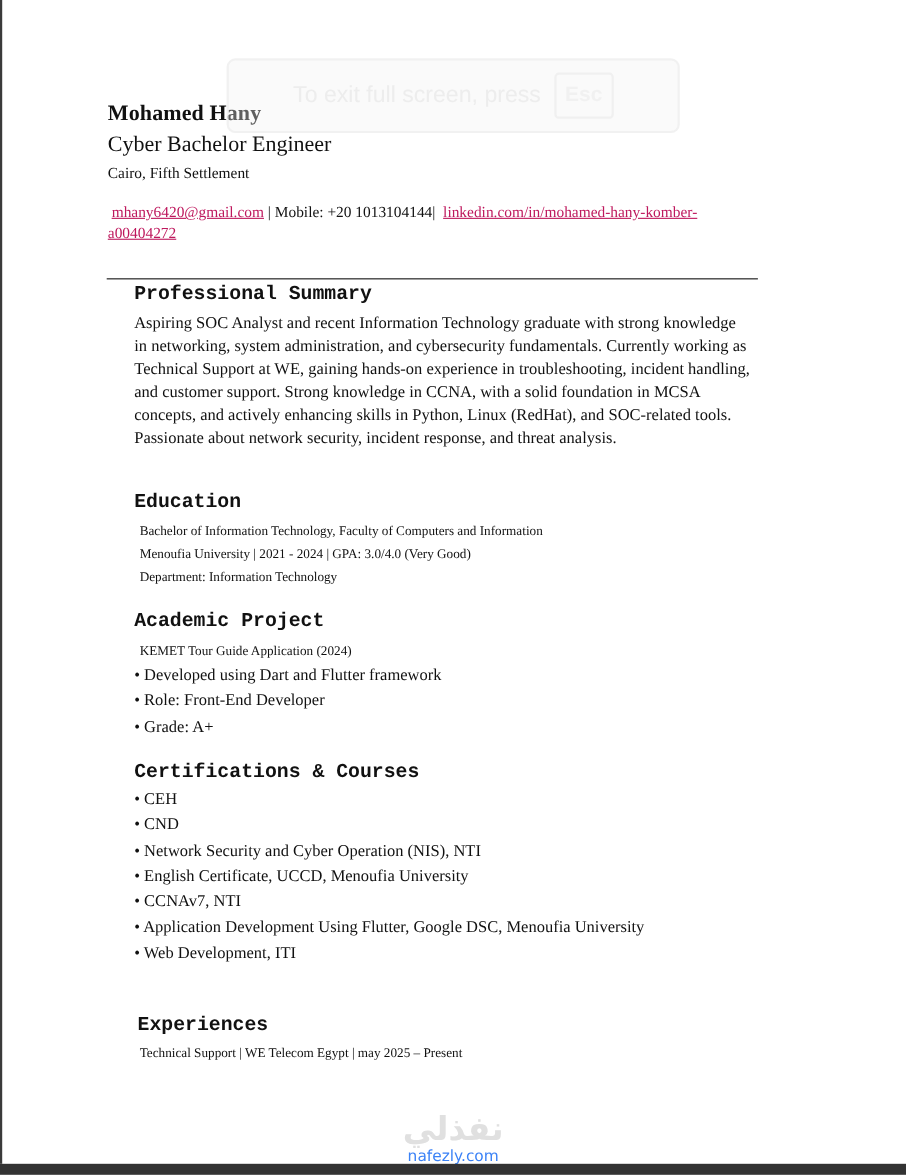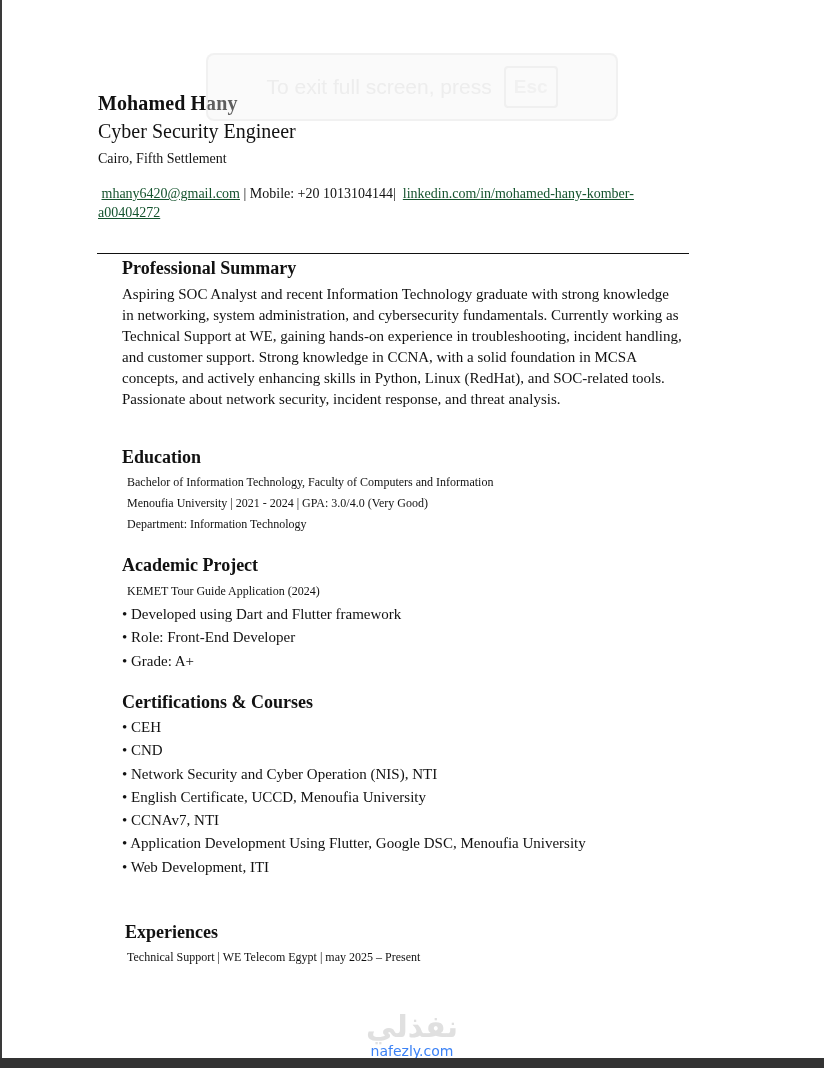--- a/index.html
+++ b/index.html
@@ -11,24 +11,24 @@
   }
   .left-border { position: absolute; left: 0; top: 0; width: 2px; height: 1058px; background: #3a3a3a; }
   .bottom-bar { position: absolute; left: 0; top: 1058px; width: 824px; height: 10px; background: #333333; }
 
   .page { position: absolute; left: 0; top: 0; width: 687px; height: 1058px; }
 
   .name { position: absolute; left: 98px; top: 92px; font-size: 20px; font-weight: bold; letter-spacing: 0.1px; }
   .title { position: absolute; left: 98px; top: 120px; font-size: 20px; }
   .location { position: absolute; left: 98px; top: 151px; font-size: 14px; }
   .contact { position: absolute; left: 98px; top: 184px; width: 570px; font-size: 14px; line-height: 19px; }
-  .contact a { color: #14532d; text-decoration: underline; }
+  .contact a { color: #be185d; text-decoration: underline; }
   .divider { position: absolute; left: 97px; top: 253px; width: 592px; height: 1.4px; background: #111; }
 
-  .section-title { position: absolute; left: 122px; font-size: 18px; font-weight: bold; }
+  .section-title { position: absolute; left: 122px; font-size: 18px; font-weight: bold; font-family: Liberation Mono, monospace; }
   .para { position: absolute; left: 122px; width: 560px; font-size: 15px; line-height: 21px; }
   .lines { position: absolute; left: 127px; font-size: 12px; line-height: 21px; }
   .bullets { position: absolute; left: 122px; font-size: 15px; line-height: 23.3px; margin: 0; padding: 0; list-style: none; }
   .bullets li::before { content: "• "; }
 
   .fs-toast {
     position: absolute; left: 206px; top: 53px; width: 408px; height: 64px;
     border-radius: 8px; background: rgba(240,240,240,0.35);
     border: 2px solid rgba(235,235,235,0.6);
     display: flex; align-items: center; justify-content: center; gap: 12px;
@@ -44,21 +44,21 @@
   .watermark .ar { font-family: "DejaVu Sans", sans-serif; font-size: 30px; font-weight: bold; line-height: 34px; }
   .watermark .en { font-family: "DejaVu Sans", sans-serif; font-size: 14px; line-height: 14px; color: #3b82f6; }
 </style>
 </head>
 <body>
 
 <div class="left-border"></div>
 
 <div class="page">
   <div class="name">Mohamed Hany</div>
-  <div class="title">Cyber Security Engineer</div>
+  <div class="title">Cyber Bachelor Engineer</div>
   <div class="location">Cairo, Fifth Settlement</div>
 
   <div class="contact">
     <span>&nbsp;</span><a href="#">mhany6420@gmail.com</a><span style="white-space:pre"> | Mobile: +20 1013104144|  </span><a href="#">linkedin.com/in/mohamed-hany-komber-a00404272</a>
   </div>
 
   <div class="divider"></div>
 
   <div class="section-title" style="top:258px">Professional Summary</div>
   <div class="para" style="top:284px">Aspiring SOC Analyst and recent Information Technology graduate with strong knowledge in networking, system administration, and cybersecurity fundamentals. Currently working as Technical Support at WE, gaining hands-on experience in troubleshooting, incident handling, and customer support. Strong knowledge in CCNA, with a solid foundation in MCSA concepts, and actively enhancing skills in Python, Linux (RedHat), and SOC-related tools. Passionate about network security, incident response, and threat analysis.</div>

